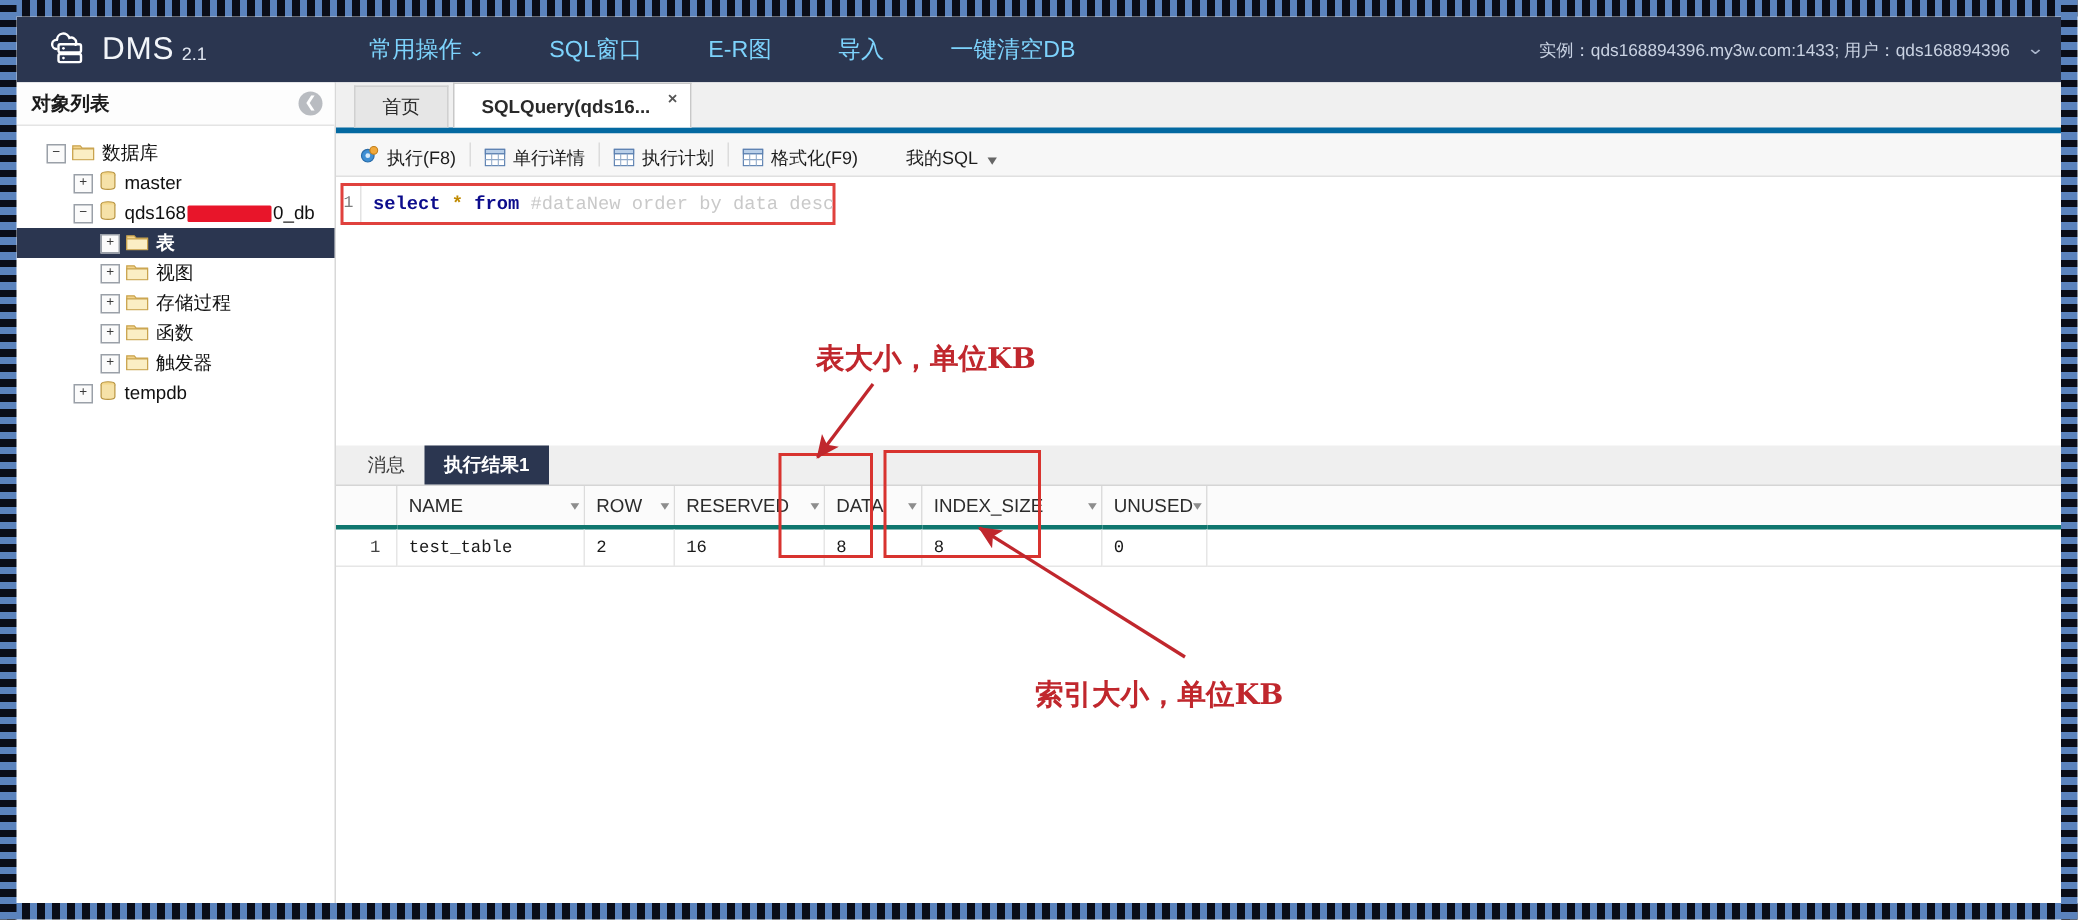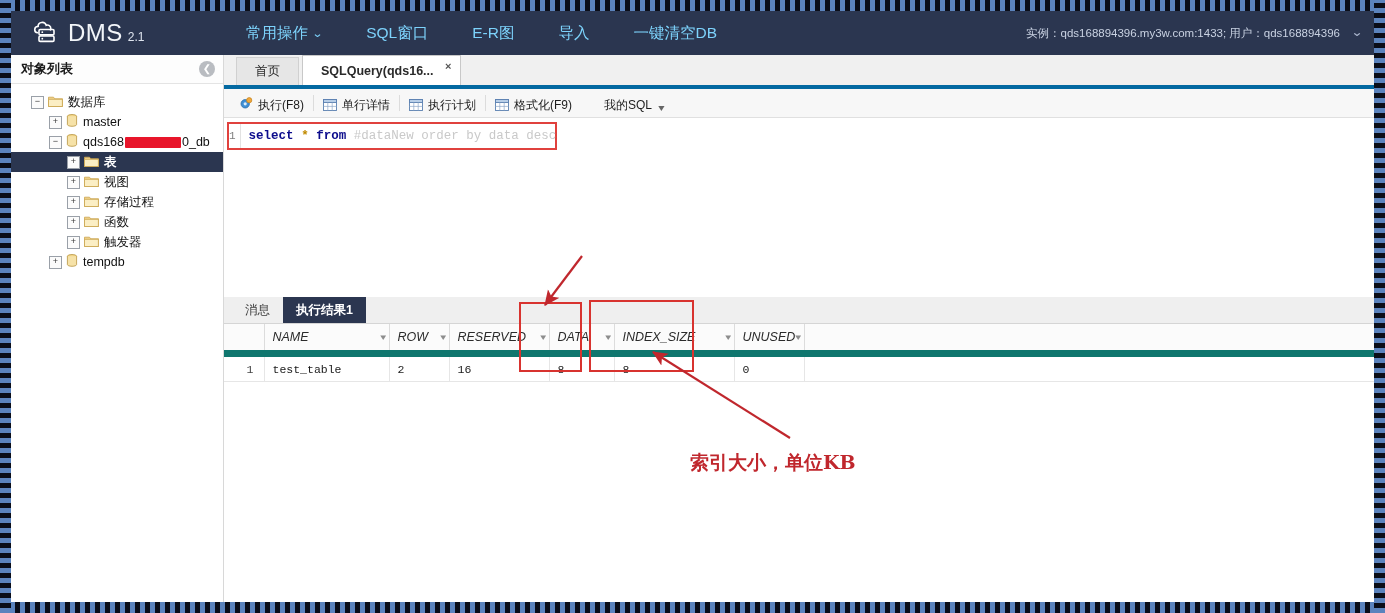--- a/index.html
+++ b/index.html
@@ -60,21 +60,21 @@
     align-items: center;
   }
   .brand {
     display: flex;
     align-items: center;
     margin-left: 18px;
     width: 195px;
   }
   .brand svg { display:block; }
   .brand-name {
-    font-size: 24px;
+    font-size: 21px;
     letter-spacing: 0.5px;
     margin-left: 9px;
     color: #f2f5f9;
   }
   .brand-ver {
     font-size: 12px;
     margin-left: 5px;
     color: #dfe5ef;
     align-self: flex-end;
     margin-bottom: 3px;
@@ -325,28 +325,27 @@
   .grid {
     width: 1150px;
     border-collapse: collapse;
     table-layout: fixed;
     font-size: 12px;
   }
   .grid th {
     height: 26px;
     background: #fbfbfb;
     border-right: 1px solid #dcdcdc;
-    border-bottom: 7px solid #0f766e;
+    border-bottom: 3px solid #0f766e;
     font-weight: normal;
     color: #2b2b2b;
     text-align: left;
     padding: 0 0 0 8px;
     position: relative;
     font-size: 12.5px;
-    font-style: italic;
   }
   .grid th .hdr {
     display: flex; align-items: center; justify-content: space-between;
     padding-right: 3px;
   }
   .filter-caret {
     color: #8d8d8d;
     font-size: 9px;
     transform: scaleX(1.3);
   }
@@ -685,20 +684,21 @@
           </tr>
         </tbody>
       </table>
     </div>
 
   </div>
 </div>
 
 <div class="anno-layer">
 
+  <div class="anno-text" style="left:544px; top:226px; font-size:19px;">表大小，单位KB</div>
 
   <div class="anno-text" style="left:690px; top:450px; font-size:19px;">索引大小，单位KB</div>
 
   <div class="anno-box" style="left:519px; top:302px; width:63px; height:70px;"></div>
 
   <div class="anno-box" style="left:589px; top:300px; width:105px; height:72px;"></div>
 
   <svg style="position:absolute; left:0; top:0; width:1385px; height:613px;">
     <defs>
       <marker id="ah" markerWidth="9" markerHeight="9" refX="6.5" refY="3.2" orient="auto" markerUnits="strokeWidth">

